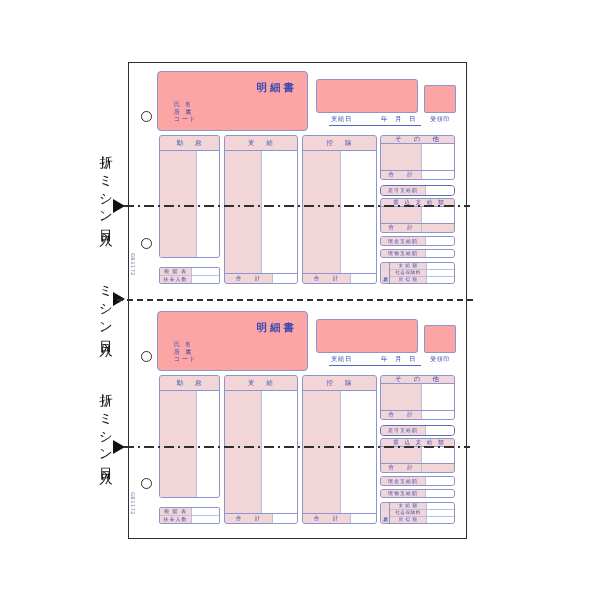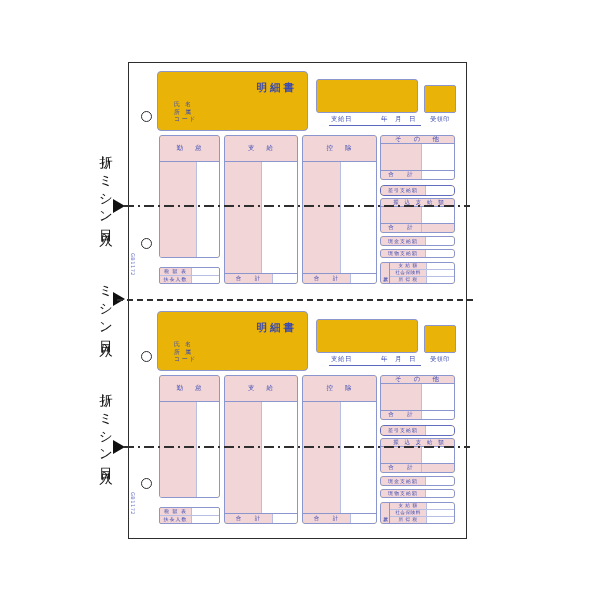--- a/index.html
+++ b/index.html
@@ -23,30 +23,30 @@
   
   .paper{position:absolute;left:128px;top:62px;width:339px;height:477px;
     background:#fff;border:1px solid #2e2e2e;}
   .hole{position:absolute;left:12px;width:11px;height:11px;border:1.3px solid #2e2e2e;
     border-radius:50%;background:#fff;}
   .pcode{position:absolute;left:1px;writing-mode:vertical-rl;font-size:5px;
     color:#6470c4;letter-spacing:0.5px;line-height:1;}
 
   .form{position:absolute;left:0;width:339px;height:240px;}
 
-  .box{position:absolute;border:1px solid var(--line);border-radius:3px;background:#eab308;
+  .box{position:absolute;border:1px solid var(--line);border-radius:3px;background:#fca5a5;
     overflow:hidden;display:flex;flex-direction:column;}
   .form-title{position:absolute;right:10px;top:9px;font-size:10.5px;font-weight:600;
     letter-spacing:3px;color:var(--btxt);}
   .recipient-labels{position:absolute;left:16px;top:28px;font-size:6px;
     letter-spacing:1.5px;color:var(--btxt);line-height:7.6px;}
   .dlbl{position:absolute;font-size:6.5px;color:var(--btxt);letter-spacing:0.5px;line-height:1;}
   .underline{position:absolute;height:1px;background:#5a67c0;}
 
-  .hdr{flex:0 0 auto;height:26px;background:var(--pink);border-bottom:1px solid var(--line);
+  .hdr{flex:0 0 auto;height:15px;background:var(--pink);border-bottom:1px solid var(--line);
     color:var(--btxt);font-size:6.5px;letter-spacing:5px;display:flex;align-items:center;
     justify-content:center;line-height:1;padding-left:4px;}
   .colbody{flex:1 1 auto;position:relative;background:#fff;}
   .pinkcell{position:absolute;left:0;top:0;bottom:0;background:var(--pink);
     border-right:1px solid var(--line2);}
   .trow{flex:0 0 auto;height:10px;border-top:1px solid var(--line);display:flex;}
   .tlabel{background:var(--pink);border-right:1px solid var(--line2);color:var(--btxt);
     font-size:5.5px;letter-spacing:6px;display:flex;align-items:center;justify-content:center;
     line-height:1;padding-left:5px;}
   .sval{flex:1 1 auto;background:#fff;}

